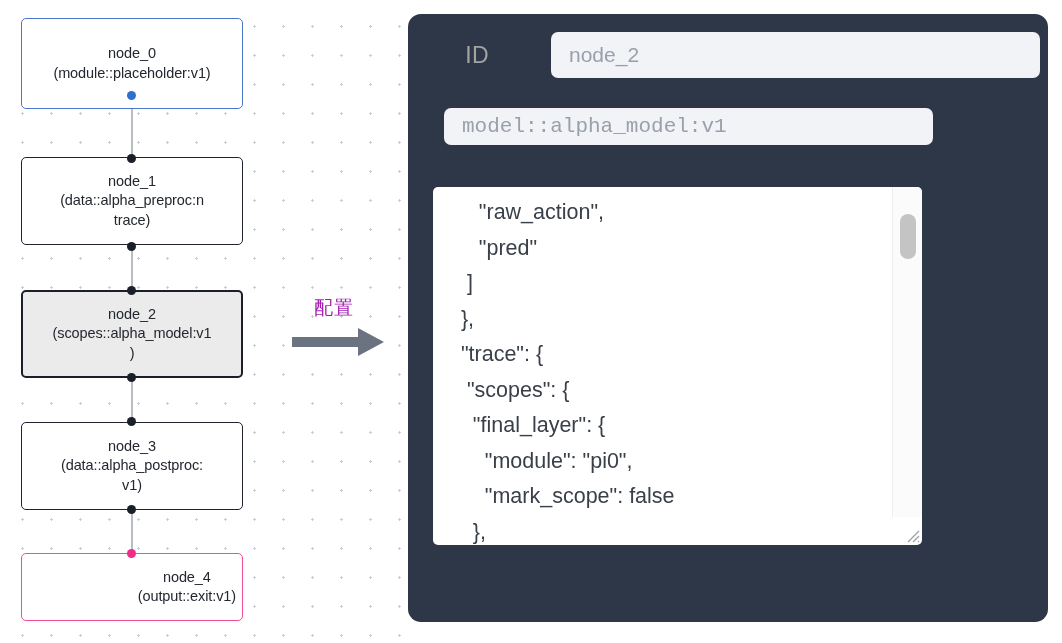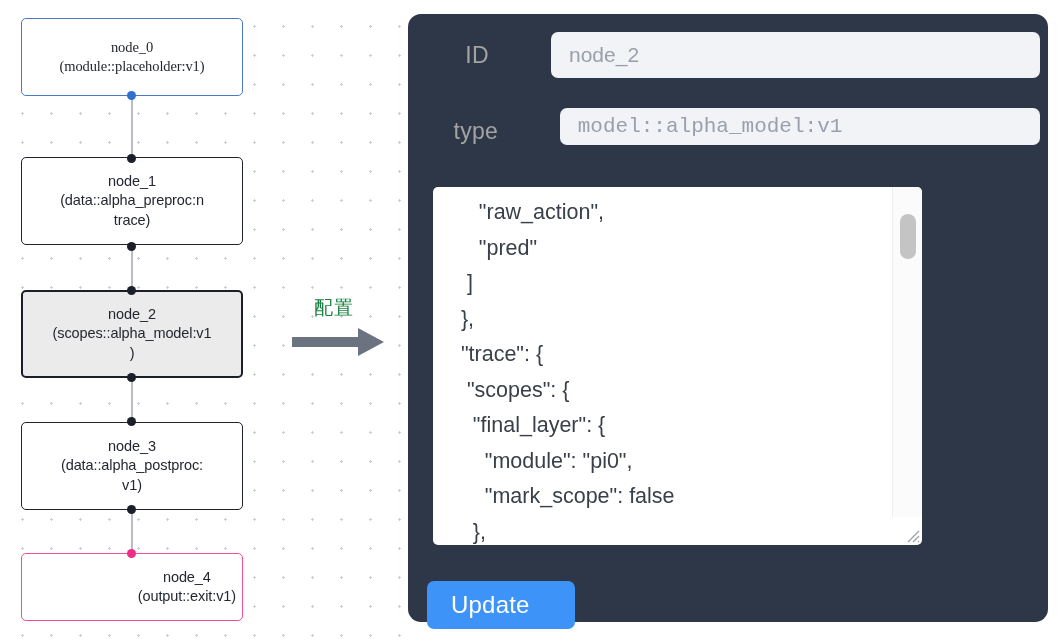--- a/index.html
+++ b/index.html
@@ -75,21 +75,21 @@
   
   #transition-arrow {
     position: absolute;
     left: 292px;
     top: 295px;
     width: 104px;
     height: 70px;
   }
   #transition-arrow .arrow-label {
     font-size: 19px;
-    color: #15803d;
+    color: #a21caf;
     text-align: center;
     width: 84px;
     letter-spacing: 1px;
   }
   #transition-arrow svg { display: block; margin-top: 4px; }
 
   
   #config-panel {
     position: absolute;
     left: 408px;
@@ -210,21 +210,21 @@
 </head>
 <body>
 
 <div id="graph-canvas">
 
   <div class="edge-line" style="top:92px;height:70px;"></div>
   <div class="edge-line" style="top:243px;height:51px;"></div>
   <div class="edge-line" style="top:374px;height:52px;"></div>
   <div class="edge-line" style="top:506px;height:51px;"></div>
 
-  <div class="graph-node accent-blue" style="top:18px;height:78px;font-family:Liberation Serif, serif;">
+  <div class="graph-node accent-blue" style="top:18px;height:91px;">
     <span class="node-text">
       <span>node_0</span><br>
       <span>(module::placeholder:v1)</span>
     </span>
   </div>
 
   <div class="graph-node" style="top:157px;height:88px;">
     <span class="node-text">
       <span>node_1</span><br>
       <span>(data::alpha_preproc:n</span><br>
@@ -273,21 +273,20 @@
 </div>
 
 <div id="config-panel">
 
   <div class="field-row" id="row-id">
     <span class="field-label">ID</span>
     <input class="text-input" type="text" value="node_2" style="">
   </div>
 
   <div class="field-row" id="row-type">
-    <span class="field-label">type</span>
     <input class="text-input" type="text" value="model::alpha_model:v1" style="">
   </div>
 
   <div class="field-row" id="row-config">
     <div class="config-box">
       <textarea class="config-text" style="">      "raw_action",
       "pred"
     ]
    },
    "trace": {
@@ -299,14 +298,13 @@
      "action_model": {</textarea>
       <div class="scroll-track">
         <div class="scroll-thumb"></div>
       </div>
       <svg class="resize-grip" viewBox="0 0 17 17">
         <path d="M16 5 L5 16 M16 10 L10 16 M16 15 L15 16" stroke="#9aa0ab" stroke-width="1.3" fill="none"></path>
       </svg>
     </div>
   </div>
 
-  <button id="update-button">Update</button>
 </div>
 
 </body></html>

